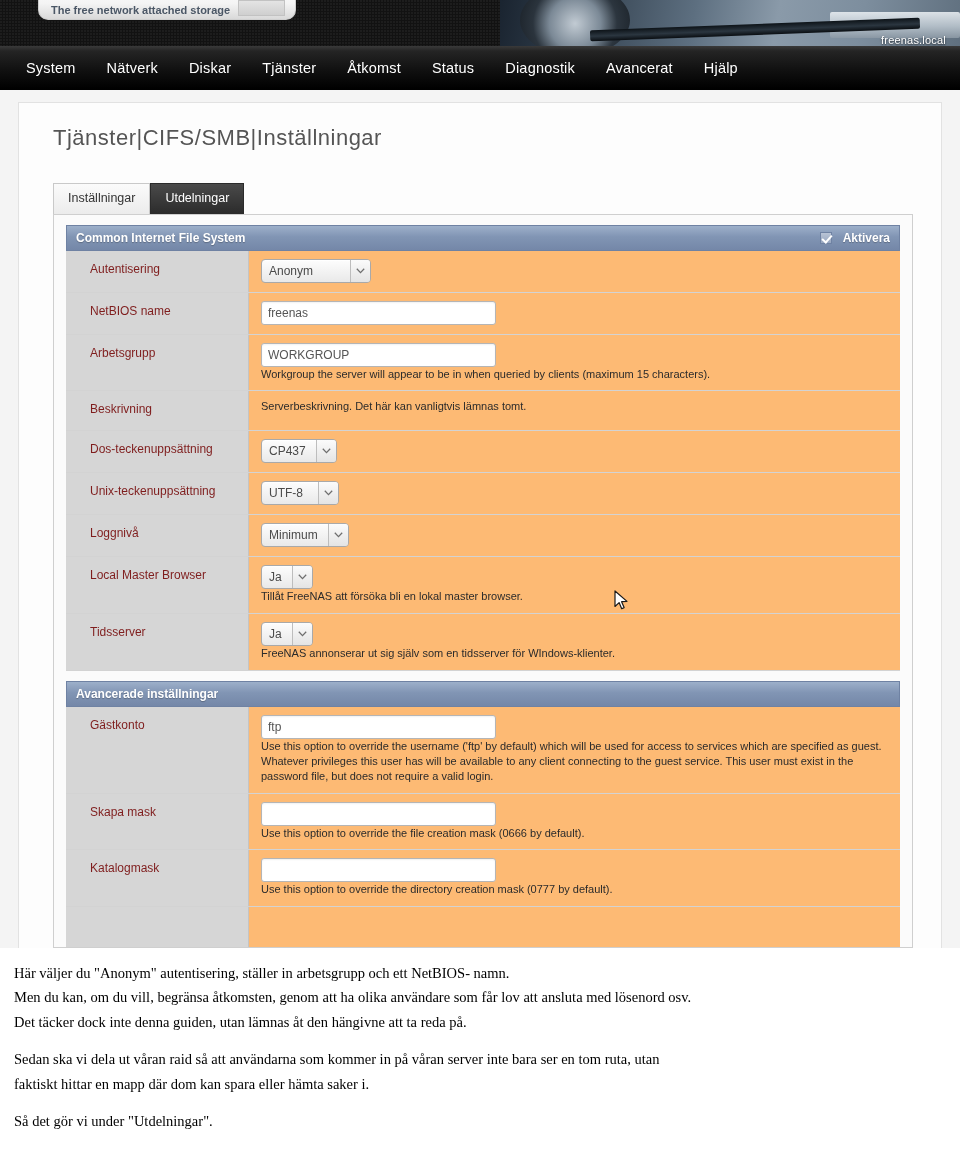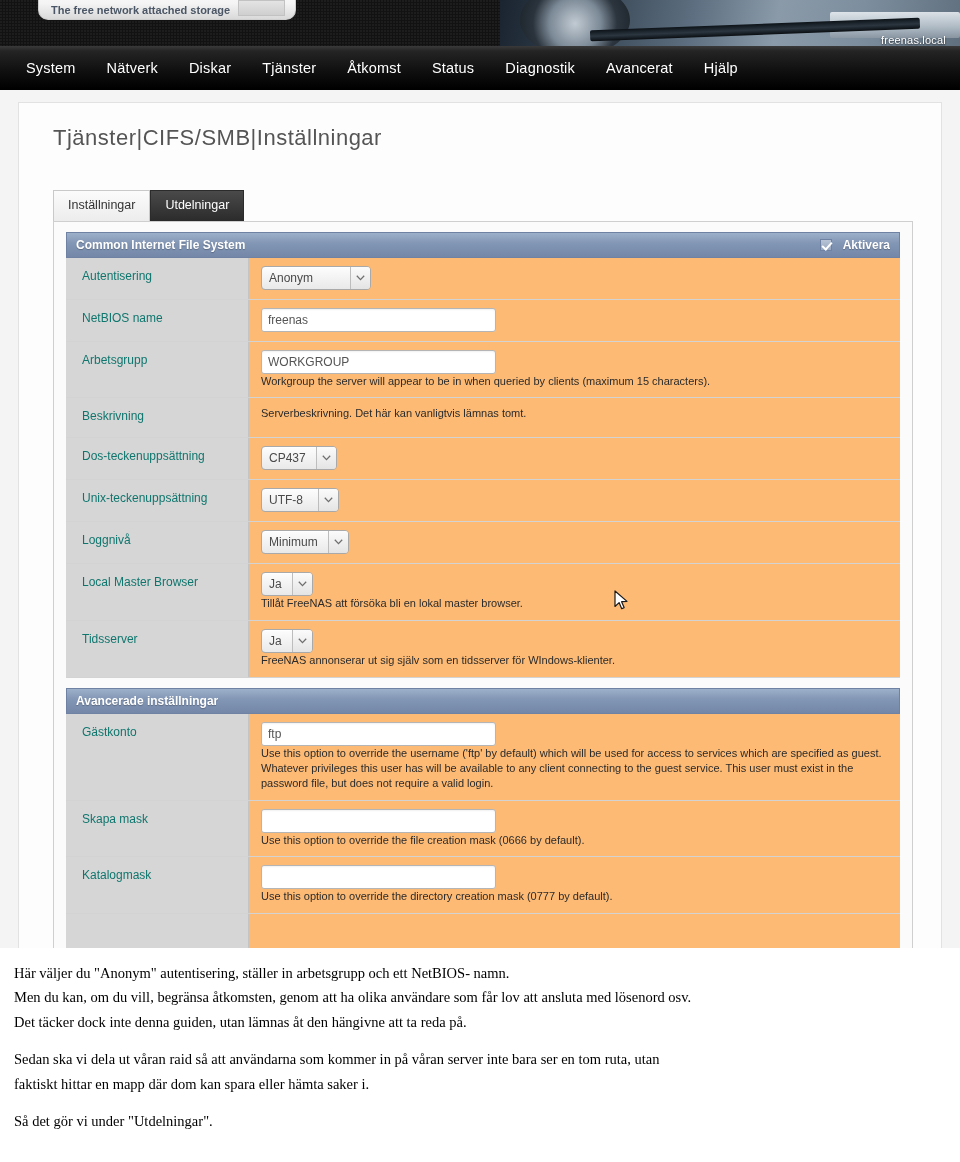--- a/index.html
+++ b/index.html
@@ -143,21 +143,20 @@
     font-size: 12.5px;
     padding: 8px 14px 9px 14px;
     border: 1px solid #c9c9c9;
     border-bottom: none;
     cursor: pointer;
     line-height: 1;
   }
   .tab.active {
     background: linear-gradient(180deg,#fbfbfb,#ececec);
     color: #333333;
-    margin-top: 7px;
   }
   .tab.inactive {
     background: linear-gradient(180deg,#4a4a4a,#2b2b2b);
     color: #ffffff;
     border-color: #2b2b2b;
   }
 
   
   .panel {
     margin-top: 0;
@@ -201,22 +200,22 @@
     background: #ffffff;
     min-height: 40px;
   }
   .row:last-child { border-bottom: none; }
   .row-label {
     width: 183px;
     flex: 0 0 183px;
     background: #d6d6d6;
     border-right: 1px solid #c4c4c4;
     font-size: 12px;
-    color: #0f766e;
-    padding: 11px 0 10px 16px;
+    color: #7f1d1d;
+    padding: 11px 0 10px 24px;
   }
   .row-field {
     flex: 1;
     padding: 8px 10px 9px 12px;
     background: #fdba74;
   }
   .hint {
     font-size: 11px;
     color: #2b2b2b;
     line-height: 1.35;

